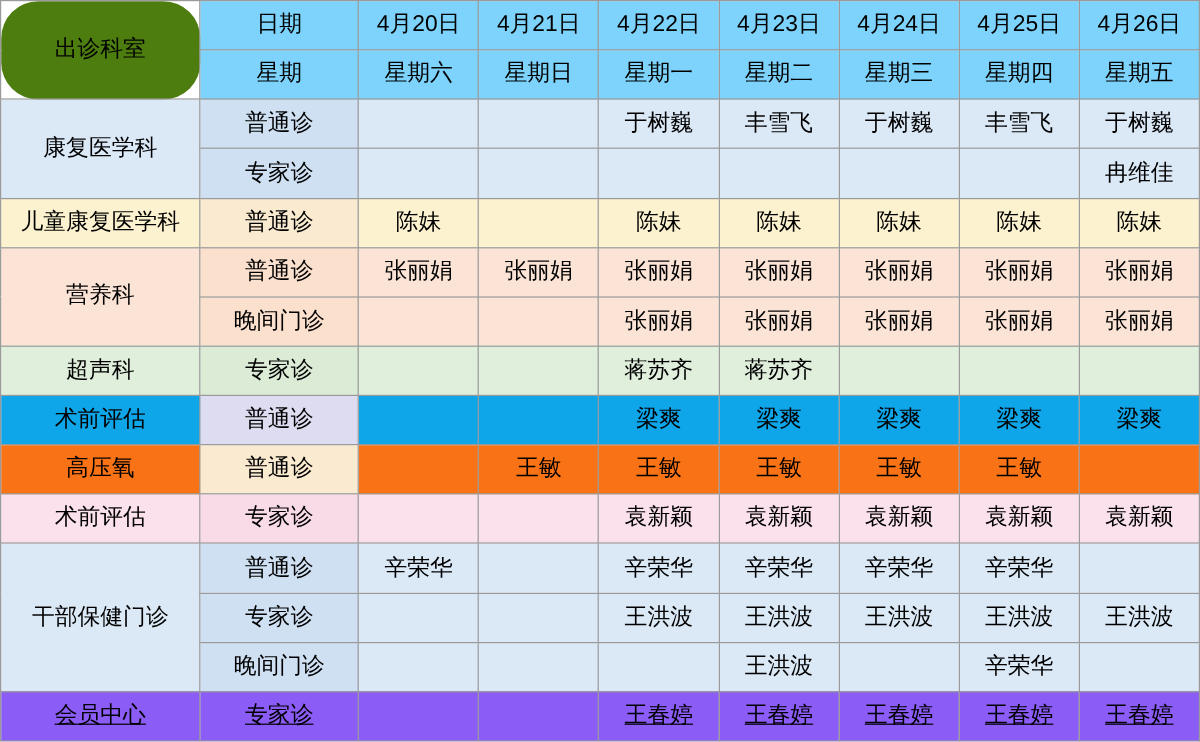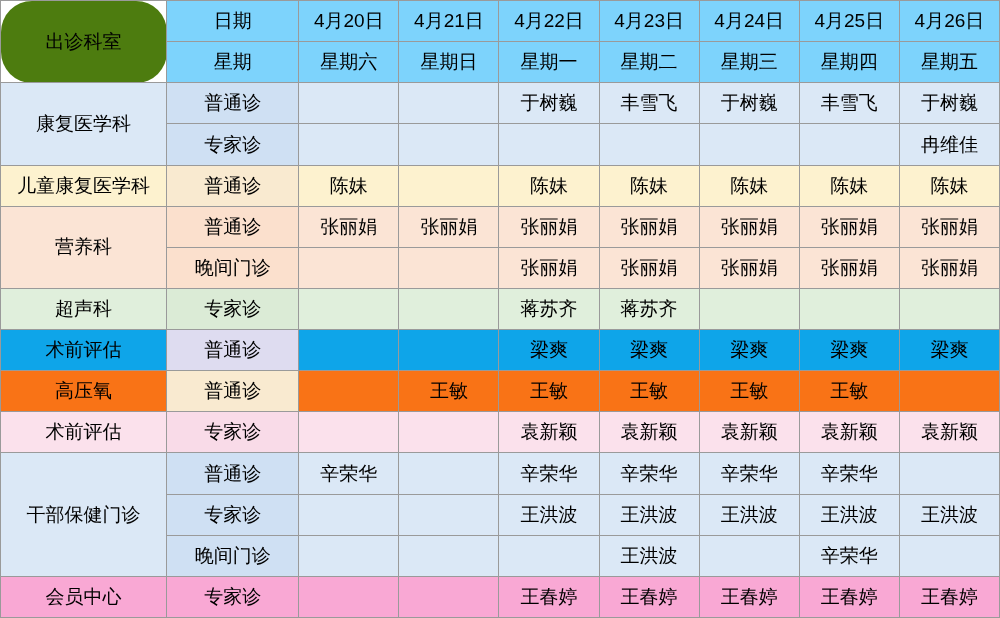--- a/index.html
+++ b/index.html
@@ -41,21 +41,21 @@
   .cream-dark { background: #f9ead0; }
   .peach      { background: #fbe4d5; }
   .peach-dark { background: #fbe0cd; }
   .green      { background: #e0efdc; }
   .green-dark { background: #dbebd6; }
   .lav        { background: #0ea5e9; }
   .lav-dark   { background: #dedcf0; }
   .cream2     { background: #f97316; }
   .pink       { background: #fbe1ec; }
   .pink-dark  { background: #f9dbe8; }
-  .orange     { background: #f9a8d4; }
+  .orange     { background: #8b5cf6; text-decoration: underline; }
 
   .dept-label { font-size: 20px; }
   .hdr-text   { font-size: 20px; }
 </style>
 </head>
 <body>
 
 <table class="schedule">
   <colgroup>
     <col class="c-dept">

